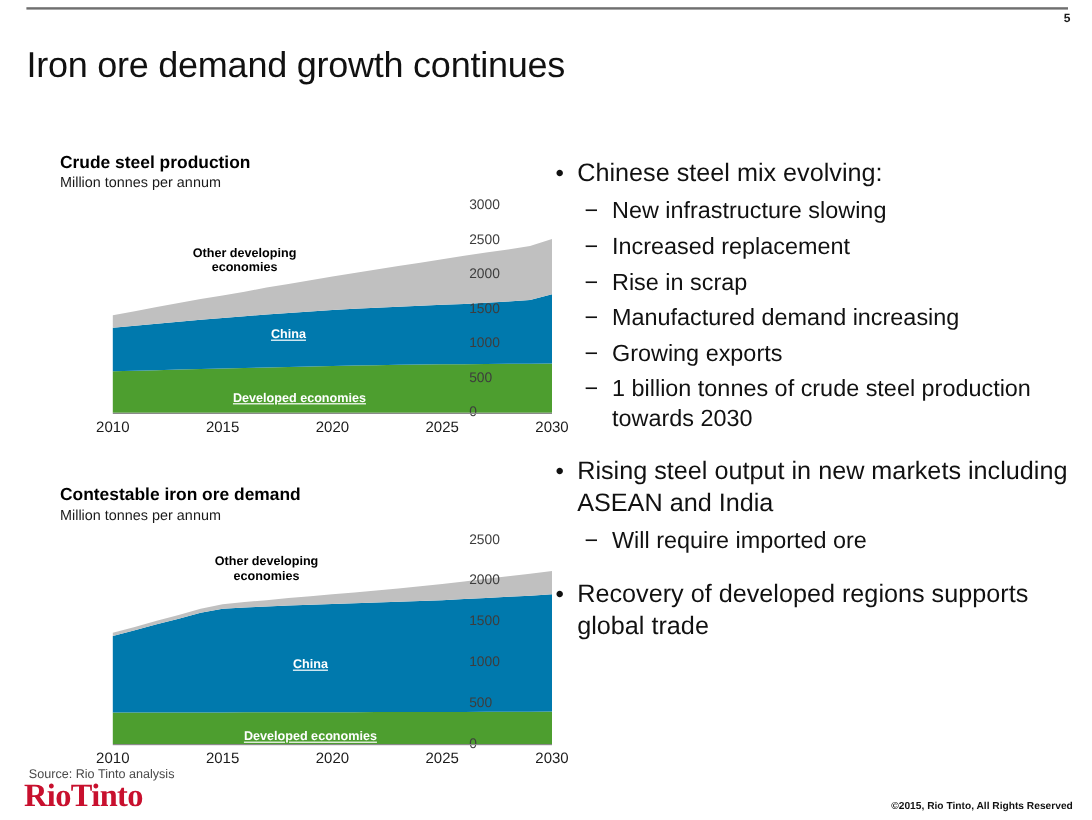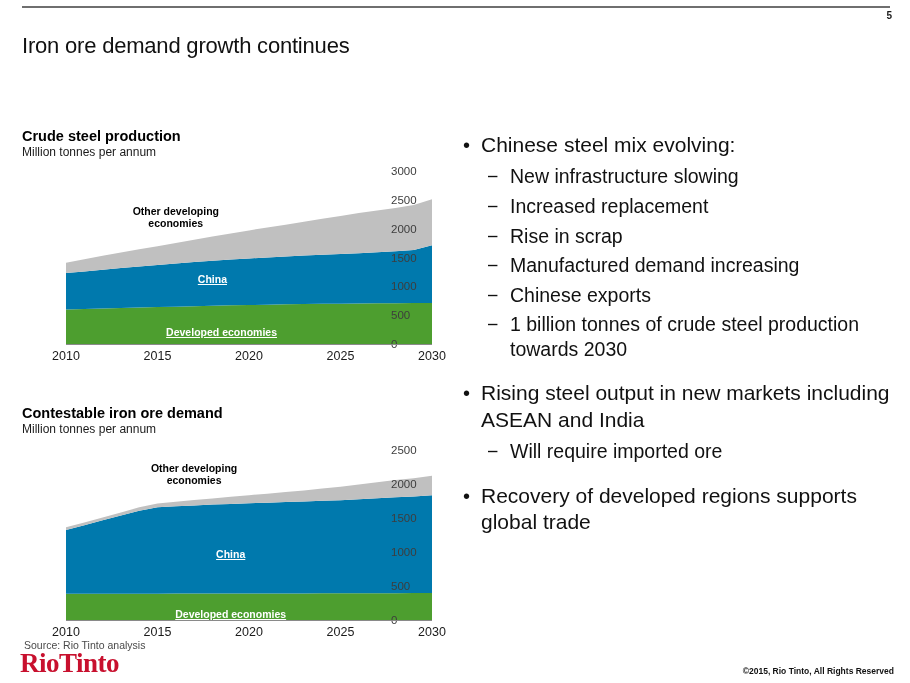--- a/index.html
+++ b/index.html
@@ -18,28 +18,28 @@
     position:absolute;left:22px;top:6px;width:868px;height:2px;
     background:#6f6f6f;
   }
   .page-num{
     position:absolute;right:18px;top:10px;
     font-size:10px;font-weight:bold;color:#1a1a1a;
     letter-spacing:0;
   }
   .slide-title{
     position:absolute;left:22px;top:18px;
-    font-size:22px;font-weight:400;color:#111111;
+    font-size:30px;font-weight:400;color:#111111;
     letter-spacing:-0.2px;white-space:nowrap;
   }
 
   
   .charts{position:absolute;left:0;top:128px;width:455px;}
 
-  .chart-block{position:relative;}
+  .chart-block{position:relative;padding-left:28px;}
   .chart-title{
     font-size:14.5px;font-weight:bold;color:#000;
     margin:0 0 0 22px;line-height:1.15;
   }
   .chart-sub{
     font-size:12px;font-weight:400;color:#1a1a1a;
     margin:0 0 0 22px;line-height:1.2;
   }
 
   .plot-wrap{position:relative;margin-left:0;}
@@ -182,21 +182,21 @@
     </div>
 
   </div>
 
   <div class="bullets" id="bullet-list">
       <div class="b1"><span class="dot">•</span><span>Chinese steel mix evolving:</span></div>
       <div class="b2"><span class="dash">−</span><span>New infrastructure slowing</span></div>
       <div class="b2"><span class="dash">−</span><span>Increased replacement</span></div>
       <div class="b2"><span class="dash">−</span><span>Rise in scrap</span></div>
       <div class="b2"><span class="dash">−</span><span>Manufactured demand increasing</span></div>
-      <div class="b2"><span class="dash">−</span><span>Chinese exports</span></div>
+      <div class="b2"><span class="dash">−</span><span>Growing exports</span></div>
       <div class="b2"><span class="dash">−</span><span>1 billion tonnes of crude steel production towards 2030</span></div>
       <div class="gap"></div>
       <div class="b1"><span class="dot">•</span><span>Rising steel output in new markets including ASEAN and India</span></div>
       <div class="b2"><span class="dash">−</span><span>Will require imported ore</span></div>
       <div class="gap"></div>
       <div class="b1"><span class="dot">•</span><span>Recovery of developed regions supports global trade</span></div>
     </div>
 
   <div class="source">Source: Rio Tinto analysis</div>
   <div class="logo">RioTinto</div>

